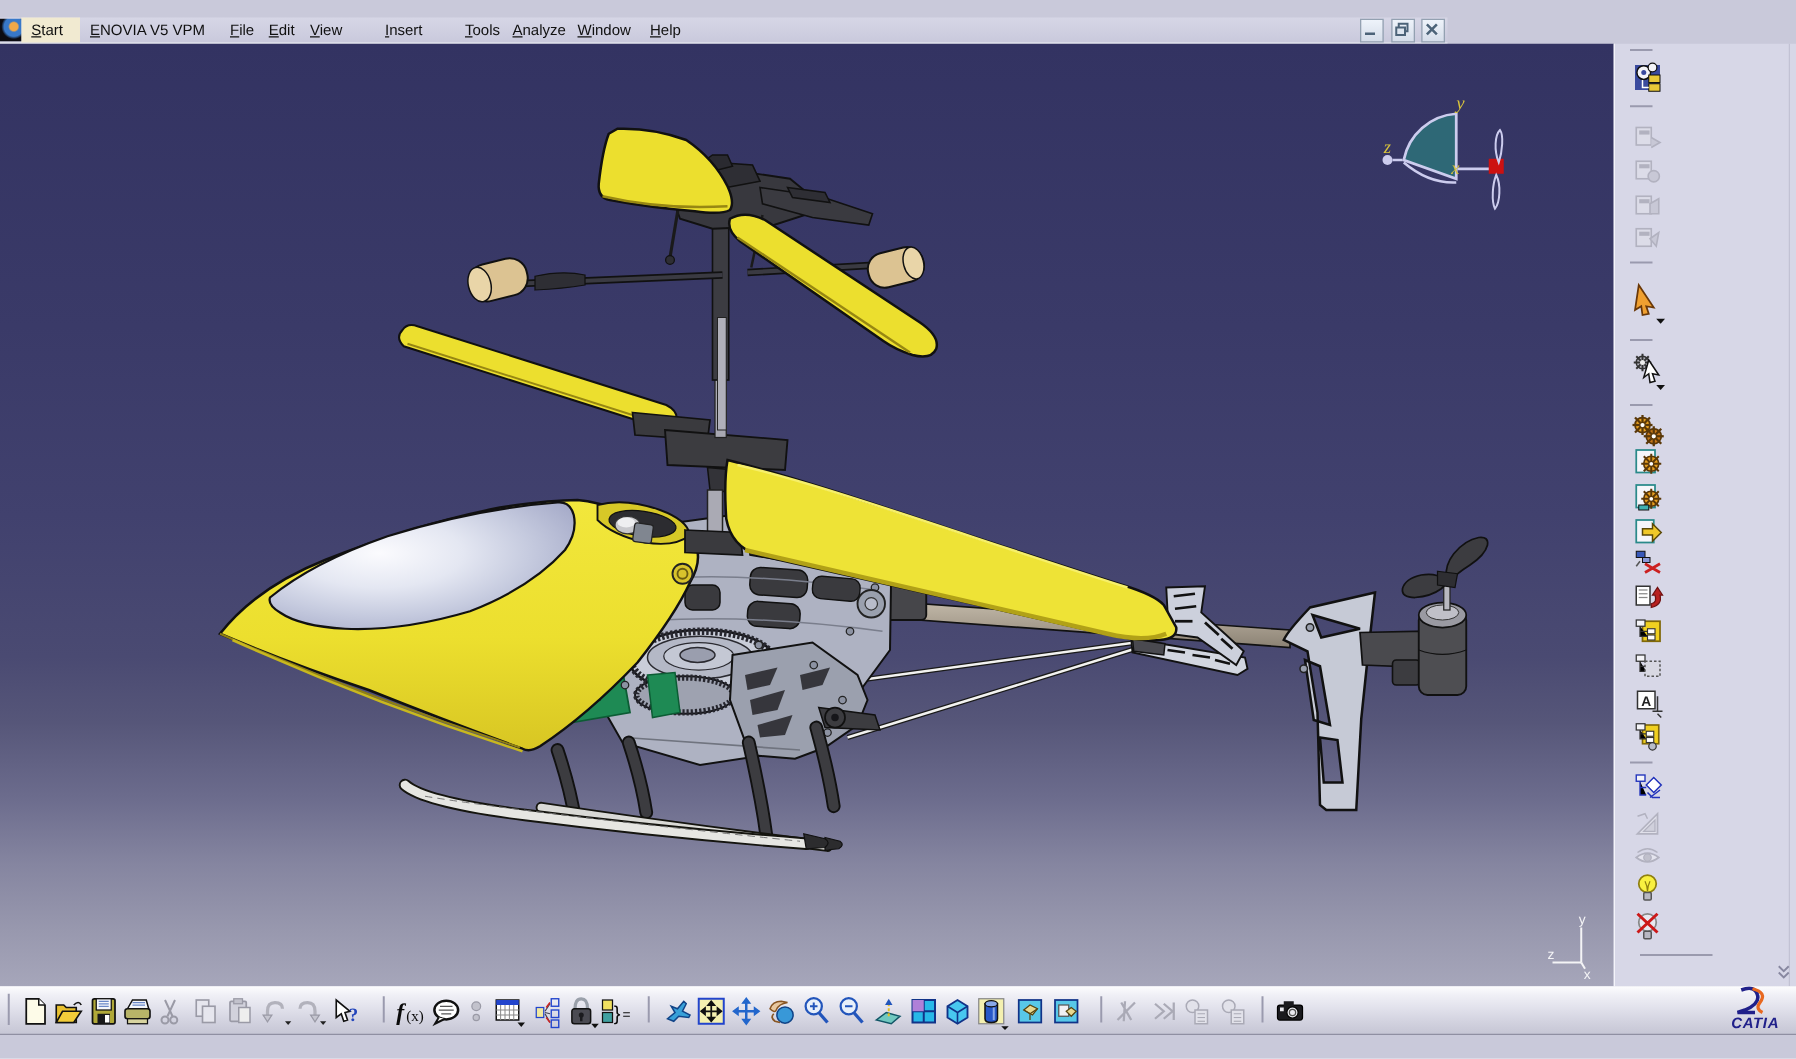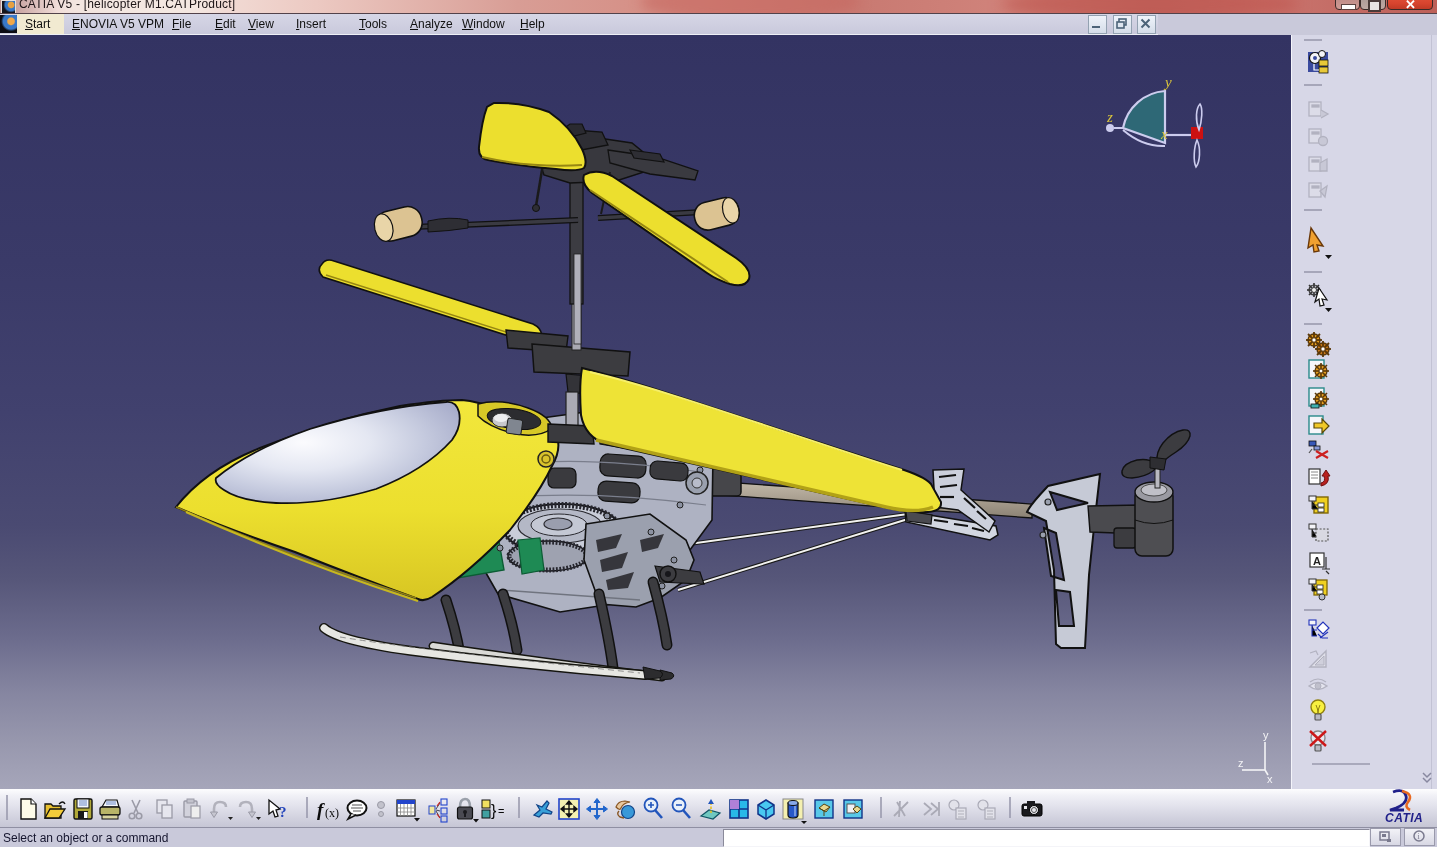--- a/index.html
+++ b/index.html
@@ -47,47 +47,31 @@
   #statusbar{position:absolute;left:0;top:828px;width:1437px;height:19px;background:#c9c9da;}
   #statustext{position:absolute;left:3px;top:3px;font-size:12px;color:#15152e;}
   #statusfield{position:absolute;left:723px;top:1px;width:645px;height:16px;background:#fff;
     border-top:1px solid #8a8a9a;border-left:1px solid #8a8a9a;border-bottom:1px solid #f4f4f8;border-right:1px solid #f4f4f8;}
   .sbtn{position:absolute;top:0px;width:31px;height:18px;background:linear-gradient(180deg,#f2f2f7,#d8d8e4);border:1px solid #9a9aac;box-sizing:border-box;}
 </style>
 </head>
 <body>
 <div id="app">
 
-  <div id="titlebar">
-    <div class="blot3"></div>
-      <div class="blot1"></div>
-      <div class="blot2"></div>
-    <div id="titleicon"></div>
-    <div id="titletext">CATIA V5 - [helicopter M1.CATProduct]</div>
-    <div class="wbtn" id="btnmin">
-        <div class="g"></div>
-      </div>
-    <div class="wbtn" id="btnmax">
-        <div class="g"></div>
-      </div>
-    <div class="wbtn" id="btnclose">
-        <div class="g">✕</div>
-      </div>
-  </div>
 
   <div id="menubar">
     <div id="startbg"></div>
     <div id="menuicon"></div>
     <div class="mi" style="left:25px"><u>S</u>tart</div>
     <div class="mi" style="left:72px"><u>E</u>NOVIA V5 VPM</div>
-    <div class="mi" style="left:172px"><u>F</u>ile</div>
+    <div class="mi" style="left:184px"><u>F</u>ile</div>
     <div class="mi" style="left:215px"><u>E</u>dit</div>
     <div class="mi" style="left:248px"><u>V</u>iew</div>
-    <div class="mi" style="left:296px"><u>I</u>nsert</div>
-    <div class="mi" style="left:359px"><u>T</u>ools</div>
+    <div class="mi" style="left:308px"><u>I</u>nsert</div>
+    <div class="mi" style="left:372px"><u>T</u>ools</div>
     <div class="mi" style="left:410px"><u>A</u>nalyze</div>
     <div class="mi" style="left:462px"><u>W</u>indow</div>
     <div class="mi" style="left:520px"><u>H</u>elp</div>
     <div id="mdibtns">
       <div class="mdib"><svg width="15" height="15">
             <rect x="3" y="10" width="8" height="2" fill="#4c6378"></rect>
           </svg></div>
       <div class="mdib"><svg width="15" height="15">
             <rect x="5" y="3" width="7" height="6" fill="none" stroke="#4c6378" stroke-width="1.6"></rect>
             <rect x="3" y="6" width="7" height="6" fill="#dde5ef" stroke="#4c6378" stroke-width="1.6"></rect>
@@ -766,26 +750,13 @@
       </g>
 
       <g transform="translate(1390,17)">
         <path d="M3 -14 Q14 -18 16 -10 Q18 -3 6 2 L0 4 L14 4" fill="none" stroke="#20208a" stroke-width="2.8"></path>
         <path d="M12 -15 Q24 -12 18 -4 Q14 1 20 4" fill="none" stroke="#e86820" stroke-width="2.6"></path>
         <text x="-5" y="16" font-size="12" font-weight="bold" font-style="italic" fill="#20208a" letter-spacing="0.5">CATIA</text>
       </g>
     </svg>
   </div>
 
-  <div id="statusbar">
-    <div id="statustext">Select an object or a command</div>
-    <div id="statusfield"></div>
-    <div class="sbtn" style="left:1370px"><svg width="29" height="16">
-          <rect x="9" y="3" width="9" height="8" fill="none" stroke="#7a7a8e" stroke-width="1.5"></rect>
-          <rect x="11" y="5" width="4" height="3" fill="#7a7a8e"></rect>
-          <rect x="16" y="10" width="4" height="3" fill="#7a7a8e"></rect>
-        </svg></div>
-    <div class="sbtn" style="left:1404px"><svg width="29" height="16">
-          <circle cx="14" cy="7" r="5" fill="none" stroke="#7a7a8e" stroke-width="1.5"></circle>
-          <text x="12.5" y="10" font-size="8" fill="#7a7a8e" font-family="Liberation Serif">i</text>
-        </svg></div>
-  </div>
 </div>
 
 </body></html>

